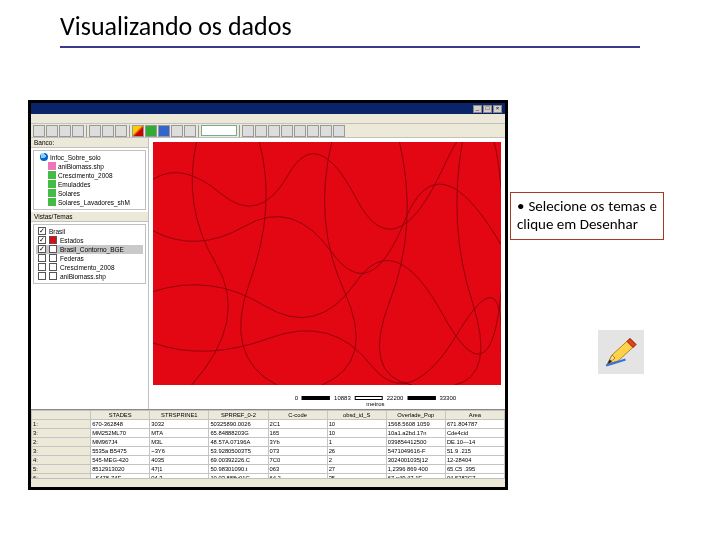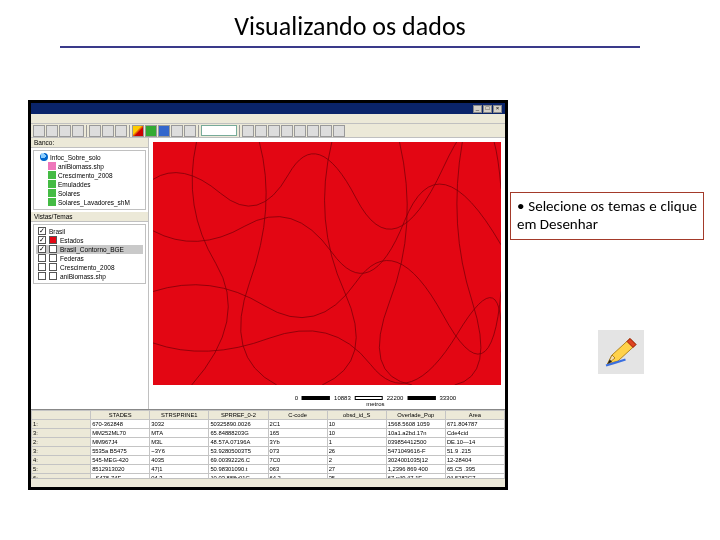--- a/index.html
+++ b/index.html
@@ -15,21 +15,21 @@
     position: absolute;
     top: 10px;
     left: 60px;
     right: 80px;
     border-bottom: 2px solid #3a3a8a;
     padding-bottom: 4px;
   }
   .title {
     font-size: 26px;
     color: #000;
-    text-align: center;
+    text-align: left;
   }
   .screenshot {
     position: absolute;
     top: 100px;
     left: 28px;
     width: 480px;
     height: 390px;
     border: 3px solid #000;
     background: #eef0f2;
     font-family: Tahoma, Arial, sans-serif;
@@ -202,21 +202,21 @@
     position: absolute;
     bottom: 0; left: 0; right: 0;
     height: 9px;
     background: #ece9d8;
     border-top: 1px solid #c0c0c0;
   }
   .callout {
     position: absolute;
     top: 192px;
     left: 510px;
-    width: 194px;
+    width: 154px;
     border: 1.5px solid #a33a2a;
     background: #fff;
     padding: 4px 6px 6px 6px;
     font-size: 15px;
     line-height: 1.2;
     text-align: justify;
   }
   .draw-icon-box {
     position: absolute;
     top: 330px;

